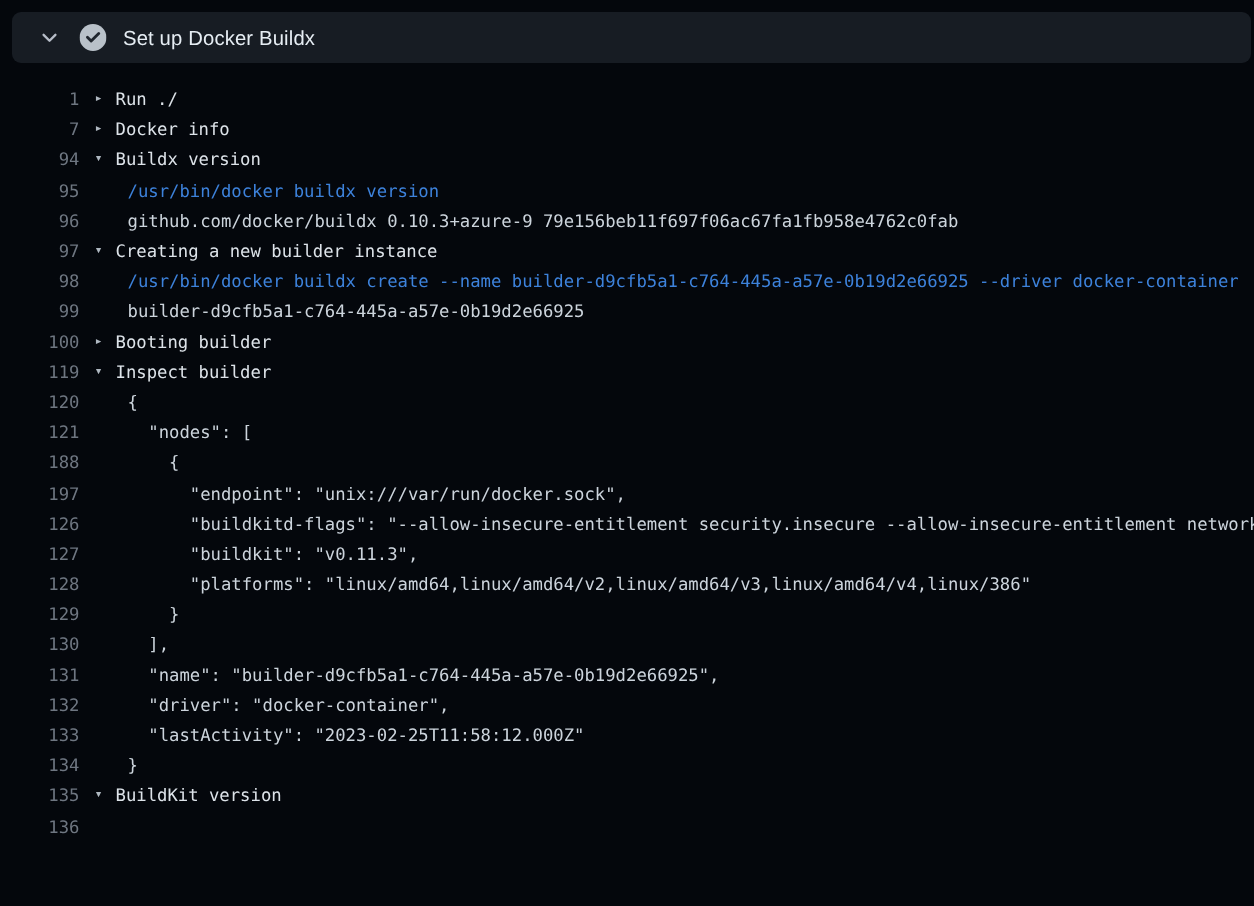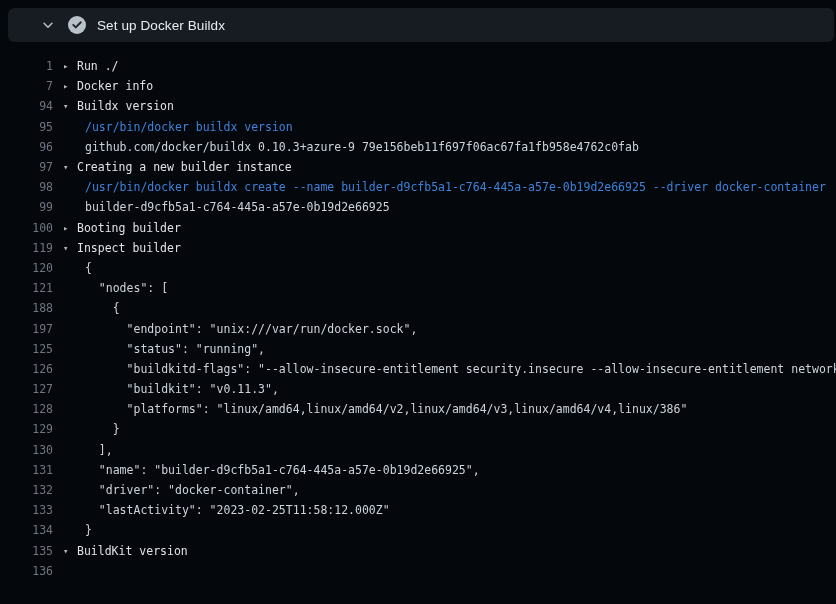--- a/index.html
+++ b/index.html
@@ -7,21 +7,21 @@
     width:836px;height:604px;overflow:hidden;
     background:#04070c;
     font-family:"DejaVu Sans Mono","Liberation Mono",monospace;
   }
   .step-header{
     margin:8px 2px 0 8px;
     height:34px;
     background:#171c23;
     border-radius:6px;
     display:flex;align-items:center;
-    padding-left:32px;
+    padding-left:17px;
     cursor:pointer;
   }
   .chev{width:16px;height:16px;display:inline-flex;align-items:center;justify-content:center;}
   .check{width:18px;height:18px;margin-left:12px;display:inline-flex;align-items:center;justify-content:center;}
   .step-title{
     margin-left:11px;
     font-family:"Liberation Sans","DejaVu Sans",sans-serif;
     font-size:13.5px;font-weight:500;color:#e6edf3;
     letter-spacing:.1px;
   }
@@ -72,21 +72,20 @@
       <div class="row"><span class="num">96</span><span class="content"><span class="out">github.com/docker/buildx 0.10.3+azure-9 79e156beb11f697f06ac67fa1fb958e4762c0fab</span></span></div>
       <div class="row grp-row"><span class="num">97</span><span class="content"><span class="arrow">▾</span><span class="grp">Creating a new builder instance</span></span></div>
       <div class="row"><span class="num">98</span><span class="content"><span class="cmd">/usr/bin/docker buildx create --name builder-d9cfb5a1-c764-445a-a57e-0b19d2e66925 --driver docker-container</span></span></div>
       <div class="row"><span class="num">99</span><span class="content"><span class="out">builder-d9cfb5a1-c764-445a-a57e-0b19d2e66925</span></span></div>
       <div class="row grp-row"><span class="num">100</span><span class="content"><span class="arrow">▸</span><span class="grp">Booting builder</span></span></div>
       <div class="row grp-row"><span class="num">119</span><span class="content"><span class="arrow">▾</span><span class="grp">Inspect builder</span></span></div>
       <div class="row"><span class="num">120</span><span class="content"><span class="out">{</span></span></div>
       <div class="row"><span class="num">121</span><span class="content"><span class="out">  "nodes": [</span></span></div>
       <div class="row"><span class="num">188</span><span class="content"><span class="out">    {</span></span></div>
       <div class="row"><span class="num">197</span><span class="content"><span class="out">      "endpoint": "unix:///var/run/docker.sock",</span></span></div>
-      <div class="row"><span class="num">125</span><span class="content"><span class="out">      "status": "running",</span></span></div>
       <div class="row"><span class="num">126</span><span class="content"><span class="out">      "buildkitd-flags": "--allow-insecure-entitlement security.insecure --allow-insecure-entitlement network.host",</span></span></div>
       <div class="row"><span class="num">127</span><span class="content"><span class="out">      "buildkit": "v0.11.3",</span></span></div>
       <div class="row"><span class="num">128</span><span class="content"><span class="out">      "platforms": "linux/amd64,linux/amd64/v2,linux/amd64/v3,linux/amd64/v4,linux/386"</span></span></div>
       <div class="row"><span class="num">129</span><span class="content"><span class="out">    }</span></span></div>
       <div class="row"><span class="num">130</span><span class="content"><span class="out">  ],</span></span></div>
       <div class="row"><span class="num">131</span><span class="content"><span class="out">  "name": "builder-d9cfb5a1-c764-445a-a57e-0b19d2e66925",</span></span></div>
       <div class="row"><span class="num">132</span><span class="content"><span class="out">  "driver": "docker-container",</span></span></div>
       <div class="row"><span class="num">133</span><span class="content"><span class="out">  "lastActivity": "2023-02-25T11:58:12.000Z"</span></span></div>
       <div class="row"><span class="num">134</span><span class="content"><span class="out">}</span></span></div>
       <div class="row grp-row"><span class="num">135</span><span class="content"><span class="arrow">▾</span><span class="grp">BuildKit version</span></span></div>

